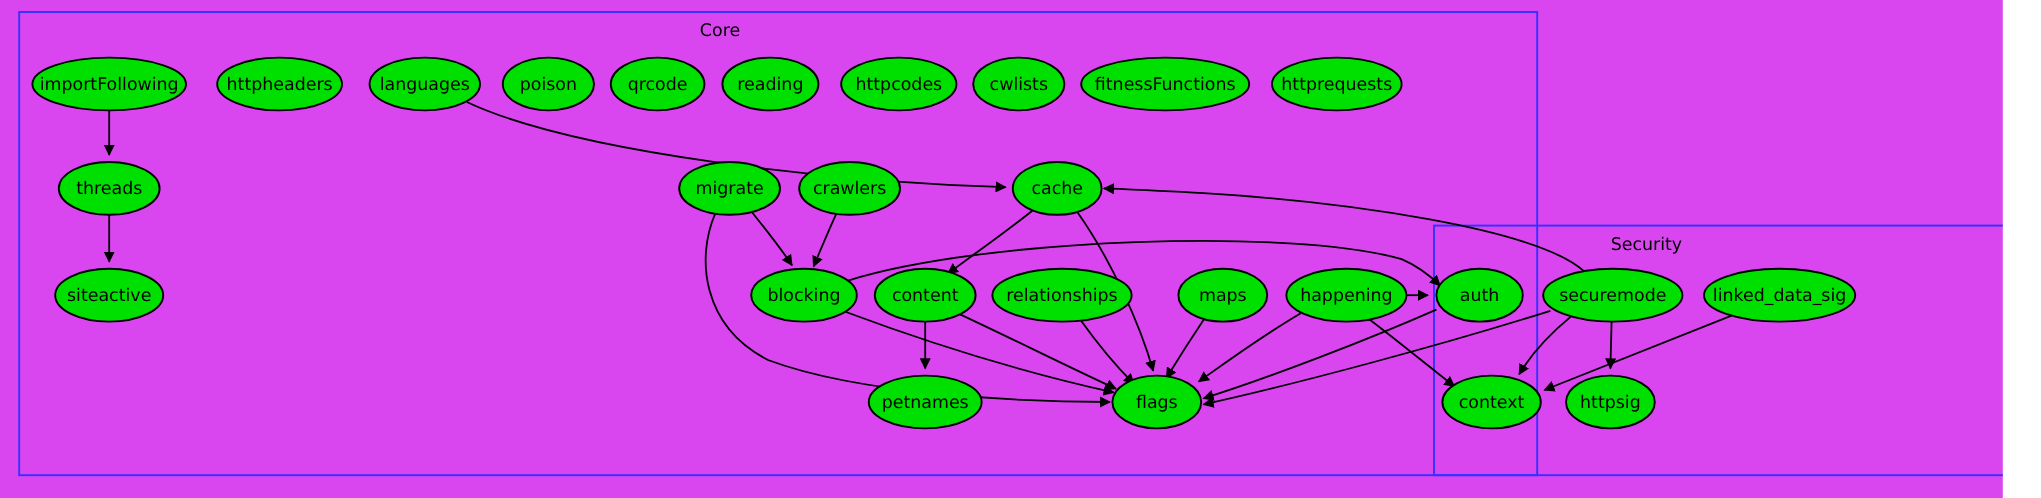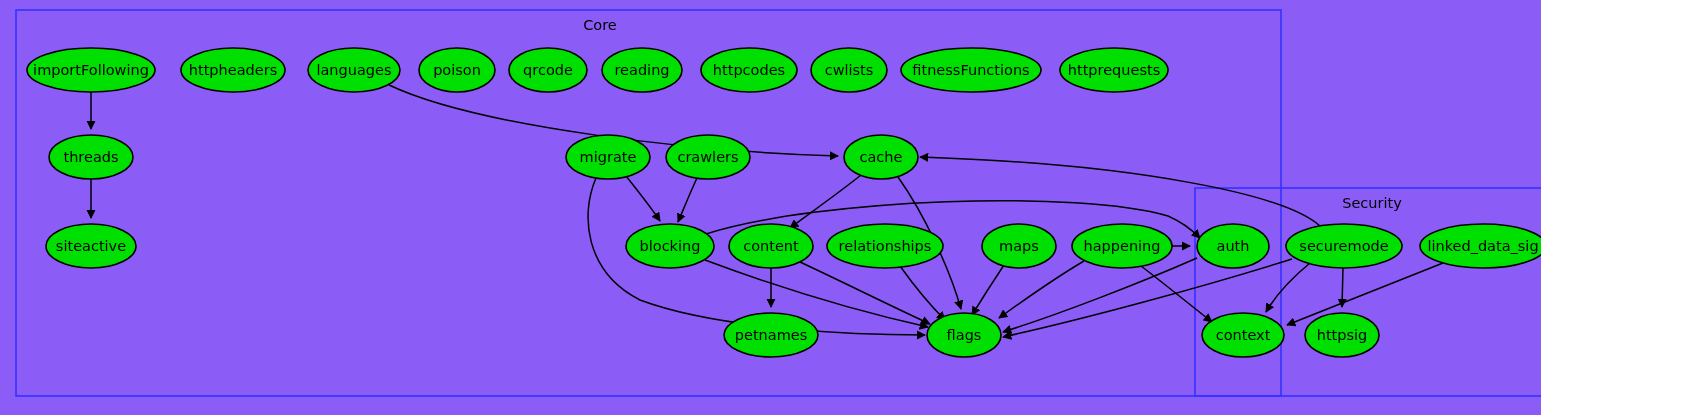--- a/index.html
+++ b/index.html
@@ -1,17 +1,17 @@
 <!DOCTYPE html>
 <html><head>
 <meta charset="utf-8">
 <style>
   html,body{margin:0;padding:0;background:#ffffff;}
   body{font-family:"DejaVu Sans","Liberation Sans",sans-serif;}
-  #stage{position:relative;width:1541px;height:415px;background:#8b5cf6;overflow:hidden;text-align:center;}
+  #stage{position:relative;width:1669px;height:415px;background:#d946ef;overflow:hidden;text-align:center;}
   svg{display:block;}
   .node-ellipse{stroke:#000000;stroke-width:1.6px;}
   .node-label{font-family:"DejaVu Sans","Liberation Sans",sans-serif;font-size:14.5px;fill:#000000;text-anchor:middle;dominant-baseline:middle;}
   .cluster-rect{fill:none;stroke-width:1.6px;}
   .cluster-label{font-family:"DejaVu Sans","Liberation Sans",sans-serif;font-size:14.5px;fill:#000000;text-anchor:middle;}
   .edge-path{fill:none;stroke:#000000;stroke-width:1.5px;}
 </style>
 </head>
 <body>
 

